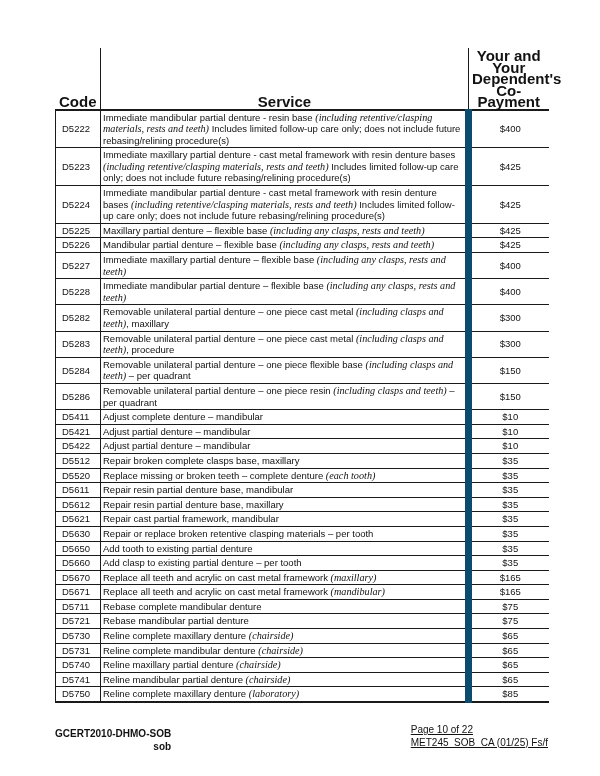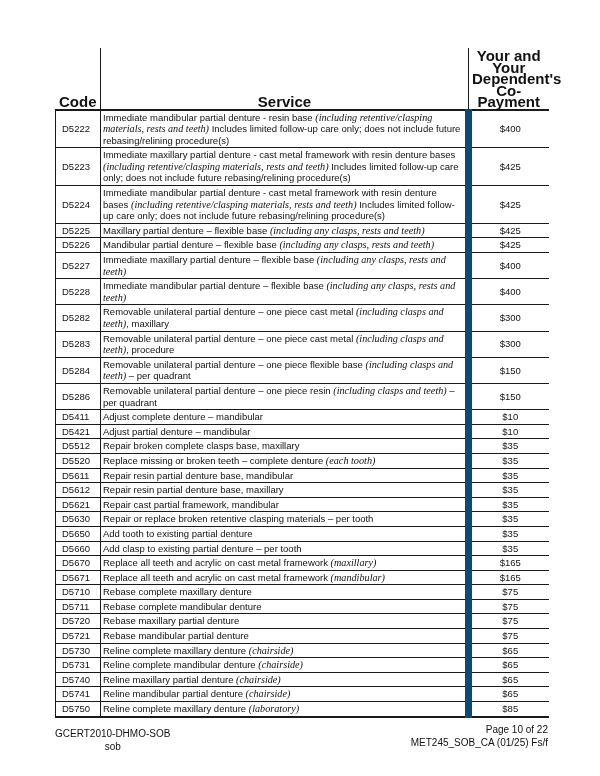--- a/index.html
+++ b/index.html
@@ -65,22 +65,22 @@
   }
 
   .footer {
     position:absolute;
     left:55px; right:52px; top:724px;
     display:flex;
     justify-content:space-between;
     font-size:10px;
     line-height:12.5px;
   }
-  .f-left  { text-align:center;  padding-top:4px; }
-  .f-right { text-align:right; }
+  .f-left  { text-align:right;  padding-top:4px;font-weight:bold; }
+  .f-right { text-align:left;text-decoration:underline; }
 </style>
 </head>
 <body>
 
 <div class="sheet">
 
   <table class="copay">
     <colgroup>
       <col class="c-code">
         <col class="c-serv">
@@ -153,20 +153,25 @@
           <td class="code">D5411</td>
           <td class="service"><span>Adjust complete denture – mandibular</span></td>
           <td class="copay">$10</td>
         </tr>
         <tr>
           <td class="code">D5421</td>
           <td class="service"><span>Adjust partial denture – mandibular</span></td>
           <td class="copay">$10</td>
         </tr>
         <tr>
+          <td class="code">D5422</td>
+          <td class="service"><span>Adjust partial denture – mandibular</span></td>
+          <td class="copay">$10</td>
+        </tr>
+        <tr>
           <td class="code">D5512</td>
           <td class="service"><span>Repair broken complete clasps base, maxillary</span></td>
           <td class="copay">$35</td>
         </tr>
         <tr>
           <td class="code">D5520</td>
           <td class="service"><span>Replace missing or broken teeth – complete denture </span><span class="it">(each tooth)</span></td>
           <td class="copay">$35</td>
         </tr>
         <tr>
@@ -203,32 +208,22 @@
           <td class="code">D5670</td>
           <td class="service"><span>Replace all teeth and acrylic on cast metal framework </span><span class="it">(maxillary)</span></td>
           <td class="copay">$165</td>
         </tr>
         <tr>
           <td class="code">D5671</td>
           <td class="service"><span>Replace all teeth and acrylic on cast metal framework </span><span class="it">(mandibular)</span></td>
           <td class="copay">$165</td>
         </tr>
         <tr>
-          <td class="code">D5710</td>
-          <td class="service"><span>Rebase complete maxillary denture</span></td>
-          <td class="copay">$75</td>
-        </tr>
-        <tr>
           <td class="code">D5711</td>
           <td class="service"><span>Rebase complete mandibular denture</span></td>
-          <td class="copay">$75</td>
-        </tr>
-        <tr>
-          <td class="code">D5720</td>
-          <td class="service"><span>Rebase maxillary partial denture</span></td>
           <td class="copay">$75</td>
         </tr>
         <tr>
           <td class="code">D5721</td>
           <td class="service"><span>Rebase mandibular partial denture</span></td>
           <td class="copay">$75</td>
         </tr>
         <tr>
           <td class="code">D5730</td>
           <td class="service"><span>Reline complete maxillary denture </span><span class="it">(chairside)</span></td>

